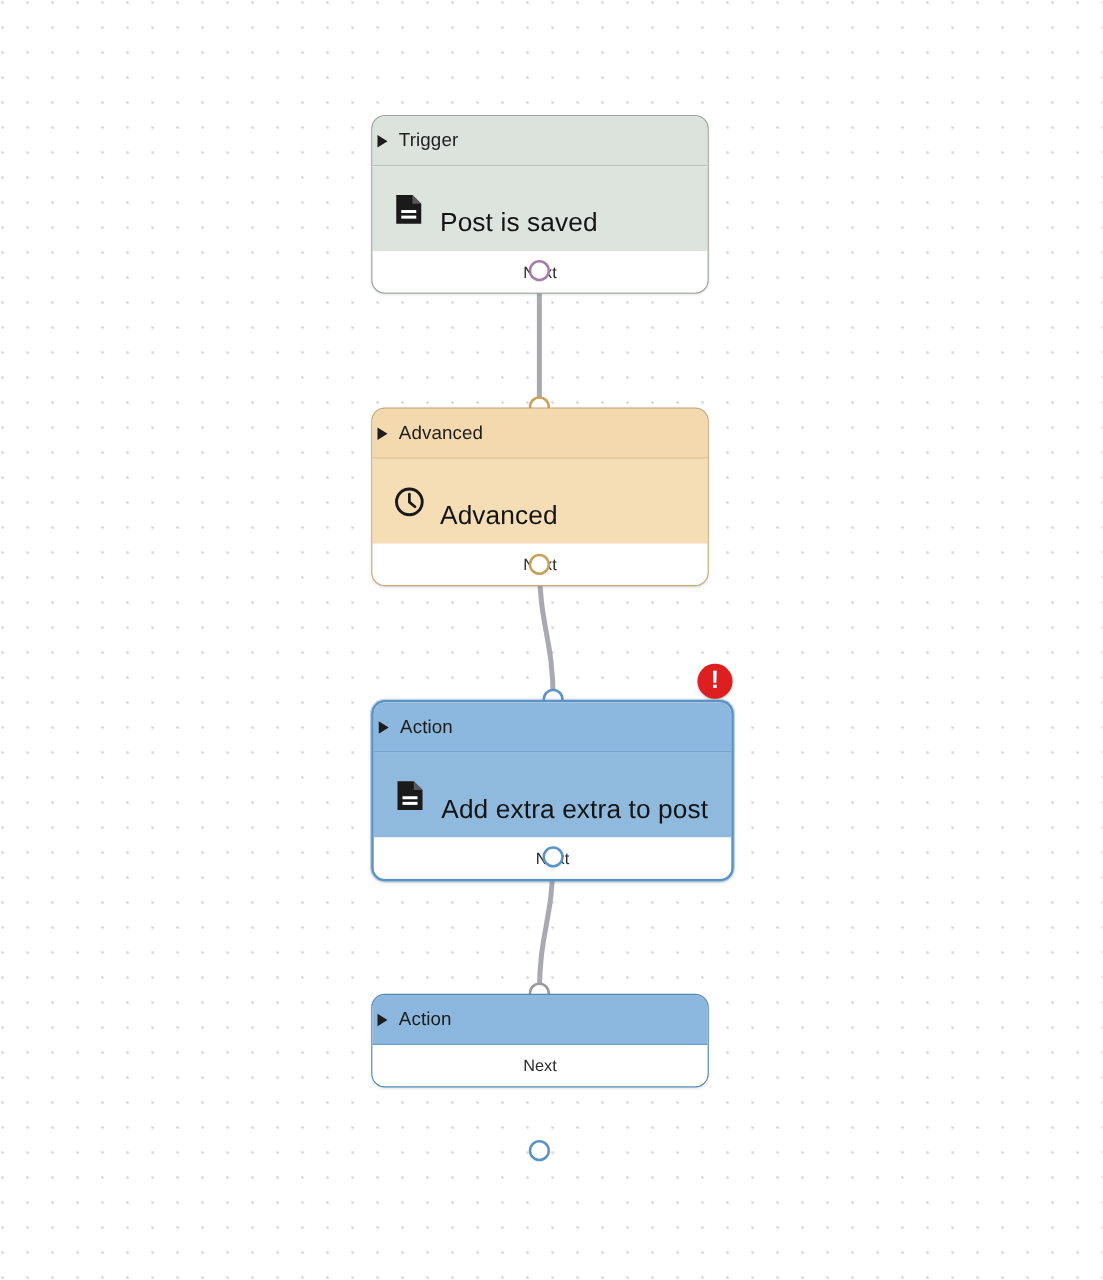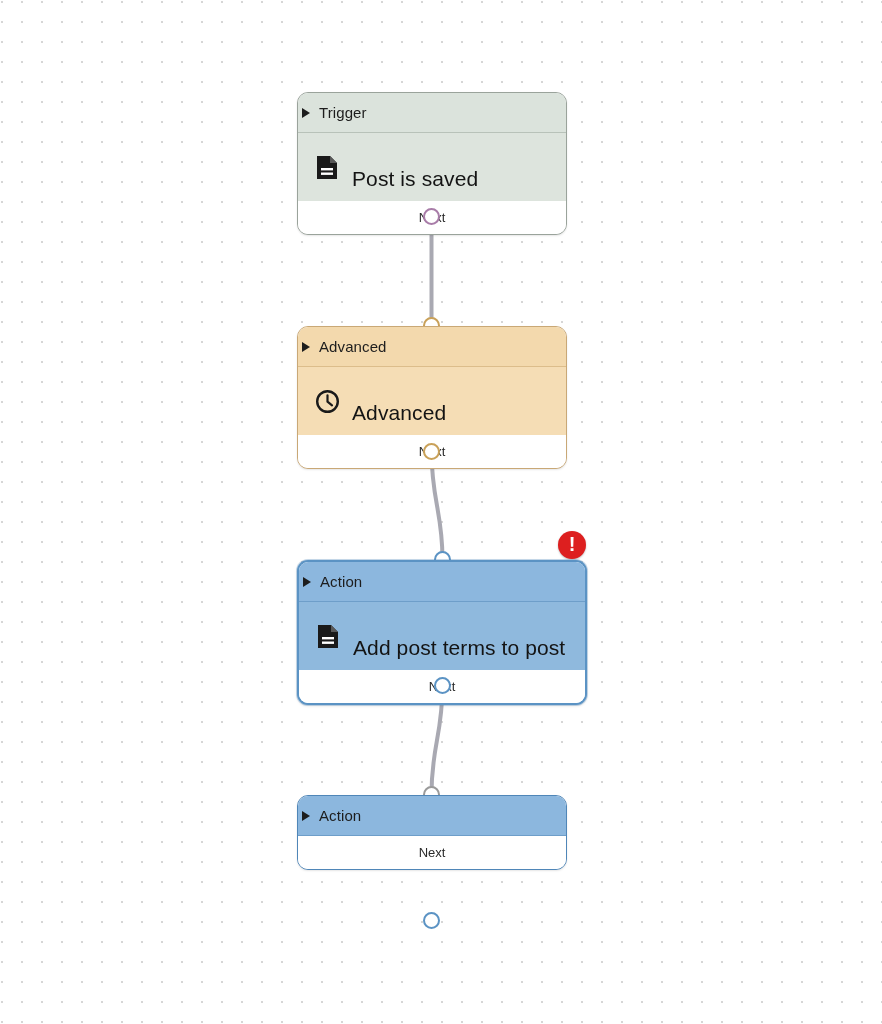--- a/index.html
+++ b/index.html
@@ -227,21 +227,21 @@
   </div>
   <div class="node-body">
     <span class="node-icon">
       <svg width="23" height="25" viewBox="0 0 23 25" xmlns="http://www.w3.org/2000/svg">
         <path d="M1 1 h13 l7 7 v16 H1 Z" fill="#1a1a1a"></path>
         <path d="M14 1 l7 7 h-7 Z" fill="#585858"></path>
         <rect x="5" y="13" width="12" height="2.4" fill="#ffffff"></rect>
         <rect x="5" y="17.5" width="12" height="2.4" fill="#ffffff"></rect>
       </svg>
     </span>
-    <span class="node-title">Add post terms to post</span>
+    <span class="node-title">Add extra extra to post</span>
   </div>
   <div class="node-foot">
     <span>Next</span>
   </div>
 </div>
 <div class="handle h-blue" style="left:434px; top:677px;"></div>
 
 <div class="handle h-grey" style="left:423px; top:786px;"></div>
 <div class="node n-action" style="left:297px; top:795px; width:270px;">
   <div class="node-head">

